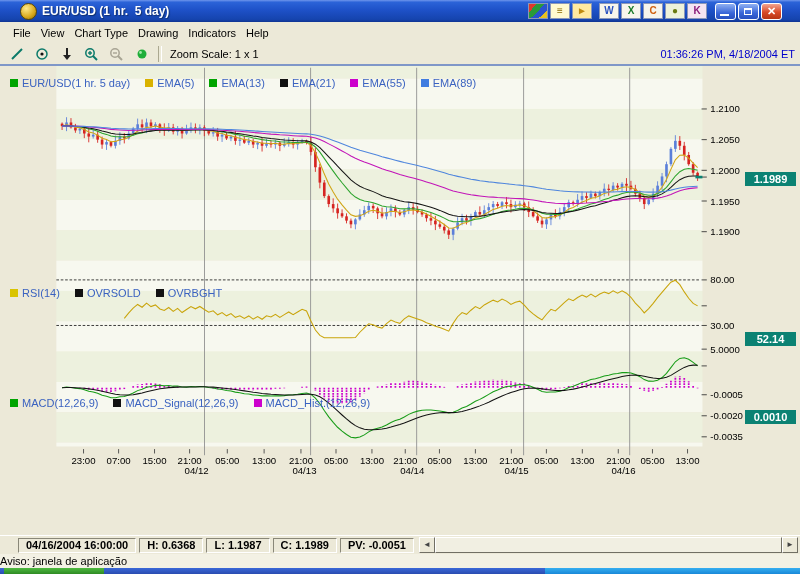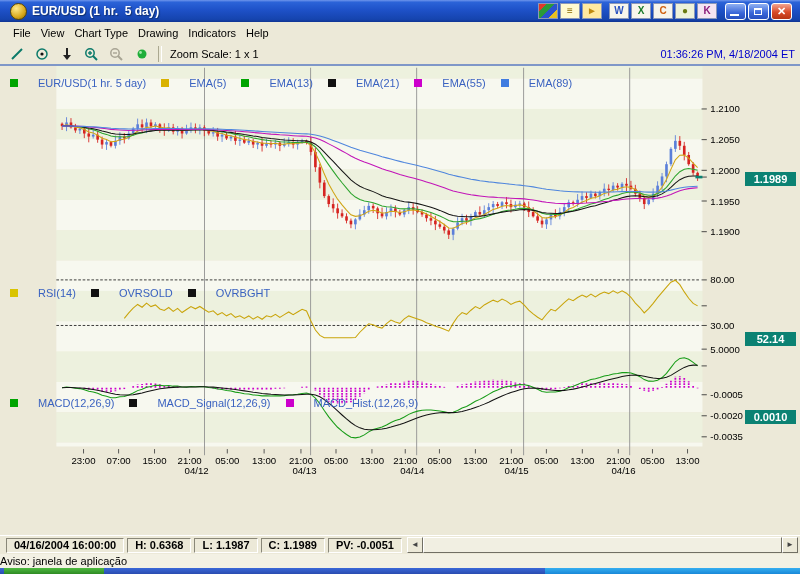--- a/index.html
+++ b/index.html
@@ -1,21 +1,21 @@
 <!DOCTYPE html>
 <html><head>
 <meta charset="utf-8">
 <style>
   html,body{margin:0;padding:0}
   body{width:800px;height:574px;position:relative;overflow:hidden;background:#ece9d8;
        font-family:"Liberation Sans",sans-serif;-webkit-font-smoothing:none}
   
   .titlebar{position:absolute;top:0;left:0;right:0;height:22px;box-sizing:border-box;
     background:linear-gradient(#6f96ec 0%,#2b63d8 10%,#1e51c8 45%,#1544ae 88%,#0f3492 100%);
-    display:flex;align-items:center;padding:0 8px;color:#fff}
+    display:flex;align-items:center;padding:0 18px;color:#fff}
   .coin{width:15px;height:15px;border-radius:50%;flex:none;margin:0 5px 0 2px;
     background:radial-gradient(circle at 35% 30%,#ffe98a,#d8a81c 60%,#8a6a08);border:1px solid #5a4606}
   .title-text{font-weight:bold;font-size:12px;white-space:pre;text-shadow:1px 1px 1px #10306e}
   .tray{margin-left:auto;display:flex;align-items:center}
   .tico{width:18px;height:14px;background:#f7f5ec;border:1px solid #8a97b8;margin-left:2px;
         font:bold 10px/13px "Liberation Sans",sans-serif;text-align:center;flex:none}
   .t-grid{background:linear-gradient(135deg,#e03a2a 0 25%,#2a9a3a 25% 50%,#2a52d0 50% 75%,#e8c020 75% 100%)}
   .t-notes{background:#fffad0;color:#8a6a00}
   .t-folder{background:#ffe9a0;color:#c08a10}
   .t-word{color:#2a52c0}
@@ -41,27 +41,27 @@
     display:flex;align-items:center;padding-left:4px;font-size:11px}
   .tbtn{width:25px;height:18px;display:flex;align-items:center;justify-content:center;flex:none}
   .tsep{width:2px;height:16px;border-left:1px solid #aba890;border-right:1px solid #fff;margin:0 4px;flex:none}
   .zoomscale{margin-left:4px;color:#000}
   .clock{margin-left:auto;margin-right:5px;color:#0000cc}
   .chart-top-line{position:absolute;top:64px;left:0;right:0;height:2px;background:#7f97c8}
   
   #chart-svg{position:absolute;top:66px;left:0}
   #chart-svg text{font-family:"Liberation Sans",sans-serif;font-size:11px;fill:#000}
   .legend{position:absolute;left:10px;display:flex;gap:15px;font-size:11px;color:#3a62c0;align-items:center}
-  .legend .it{display:flex;align-items:center;gap:20px}
+  .legend .it{display:flex;align-items:center;gap:4px}
   .sw{width:8px;height:8px;display:inline-block;flex:none}
   .tag{position:absolute;left:745px;width:51px;height:14px;background:#0b8273;color:#fff;
        font:bold 11px/14px "Liberation Sans",sans-serif;text-align:center}
   
   .statusbar{position:absolute;top:535px;left:0;right:0;height:19px;background:#ece9d8;
-    border-top:1px solid #fff;display:flex;align-items:center;padding-left:6px;box-sizing:border-box}
+    border-top:1px solid #fff;display:flex;align-items:center;padding-left:18px;box-sizing:border-box}
   .sbox{height:15px;box-sizing:border-box;border:1px solid;border-color:#898778 #fff #fff #898778;
     font:bold 11px/13px "Liberation Sans",sans-serif;padding:0 7px;margin-right:3px;white-space:nowrap;flex:none}
   .hscroll{flex:1;display:flex;height:16px;margin:0 2px}
   .sarr{width:16px;height:16px;box-sizing:border-box;background:#ece9d8;border:1px solid;
     border-color:#fff #716f64 #716f64 #fff;font-size:8px;line-height:13px;text-align:center;color:#444;flex:none}
   .sthumb{flex:1;background:#f1efe2;border:1px solid;border-color:#fff #716f64 #716f64 #fff;box-sizing:border-box}
   .aviso{position:absolute;top:554px;left:0;right:0;height:14px;background:#f3f1e4;
     font-size:11px;line-height:14px;color:#000;border-bottom:1px solid #c8c4b0}
   .bstrip{position:absolute;top:568px;left:0;right:0;height:6px;background:linear-gradient(#3a68d8,#2a4cb0)}
   .seg-green{position:absolute;left:4px;width:100px;top:0;bottom:0;background:linear-gradient(#4eba40,#2e8a24)}

